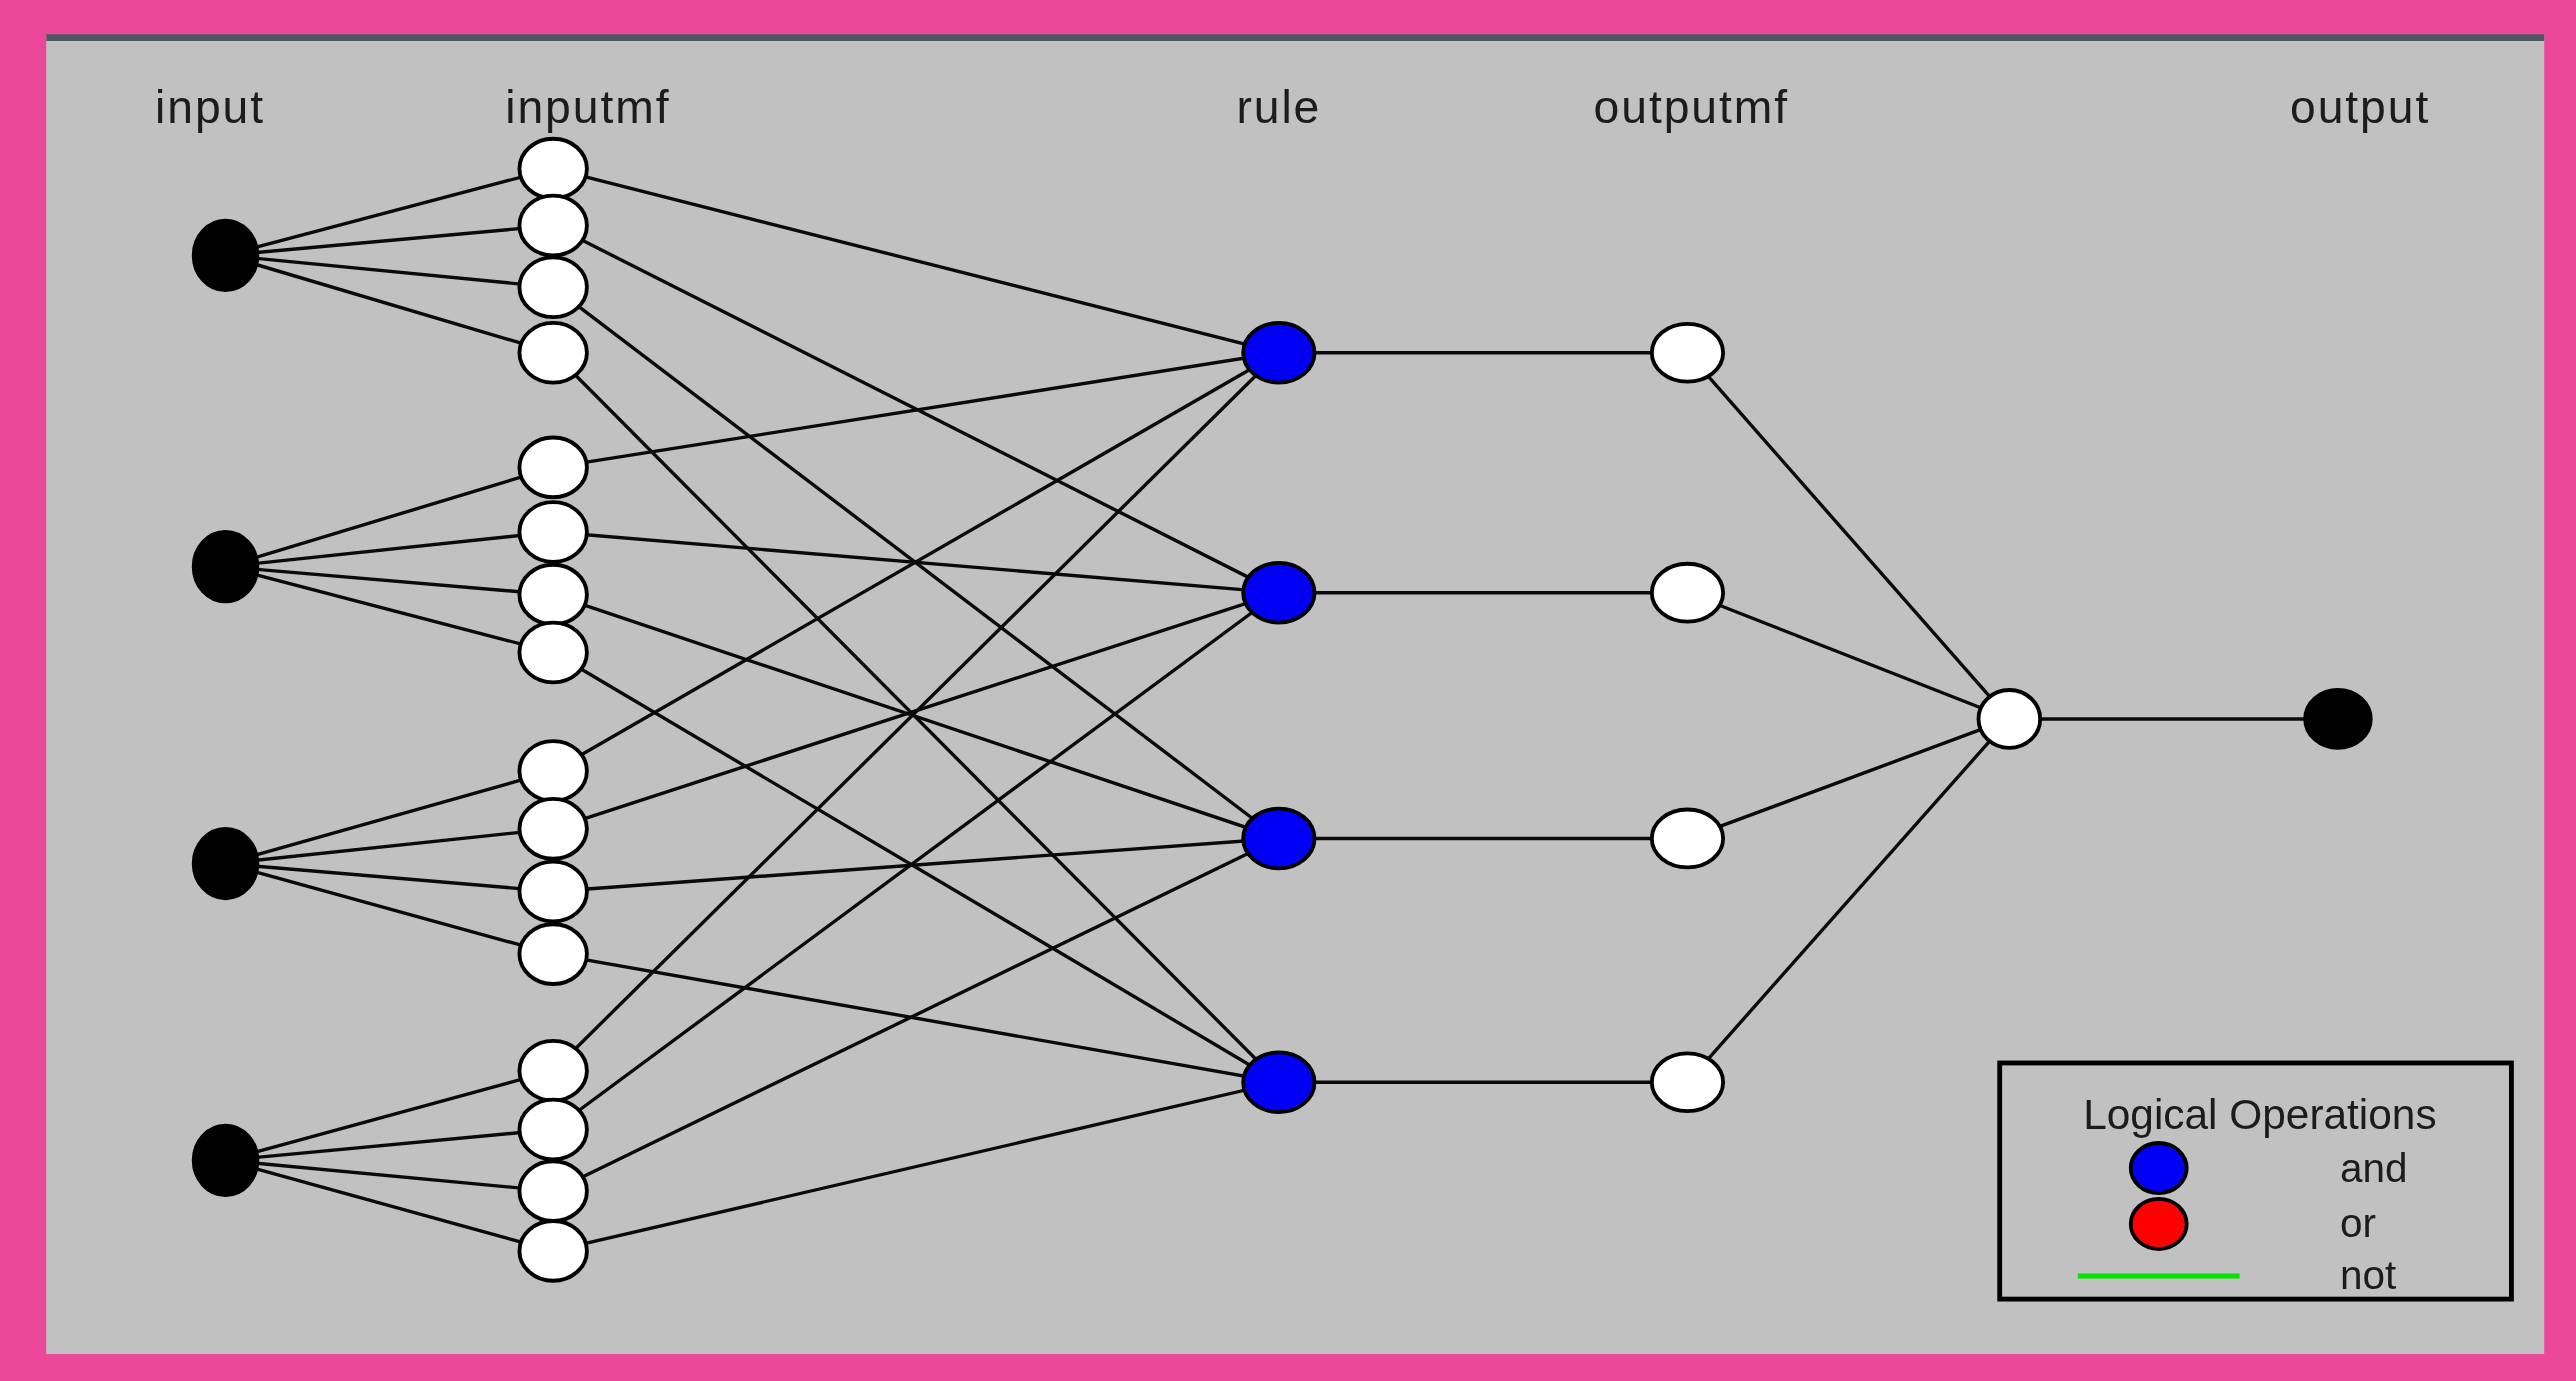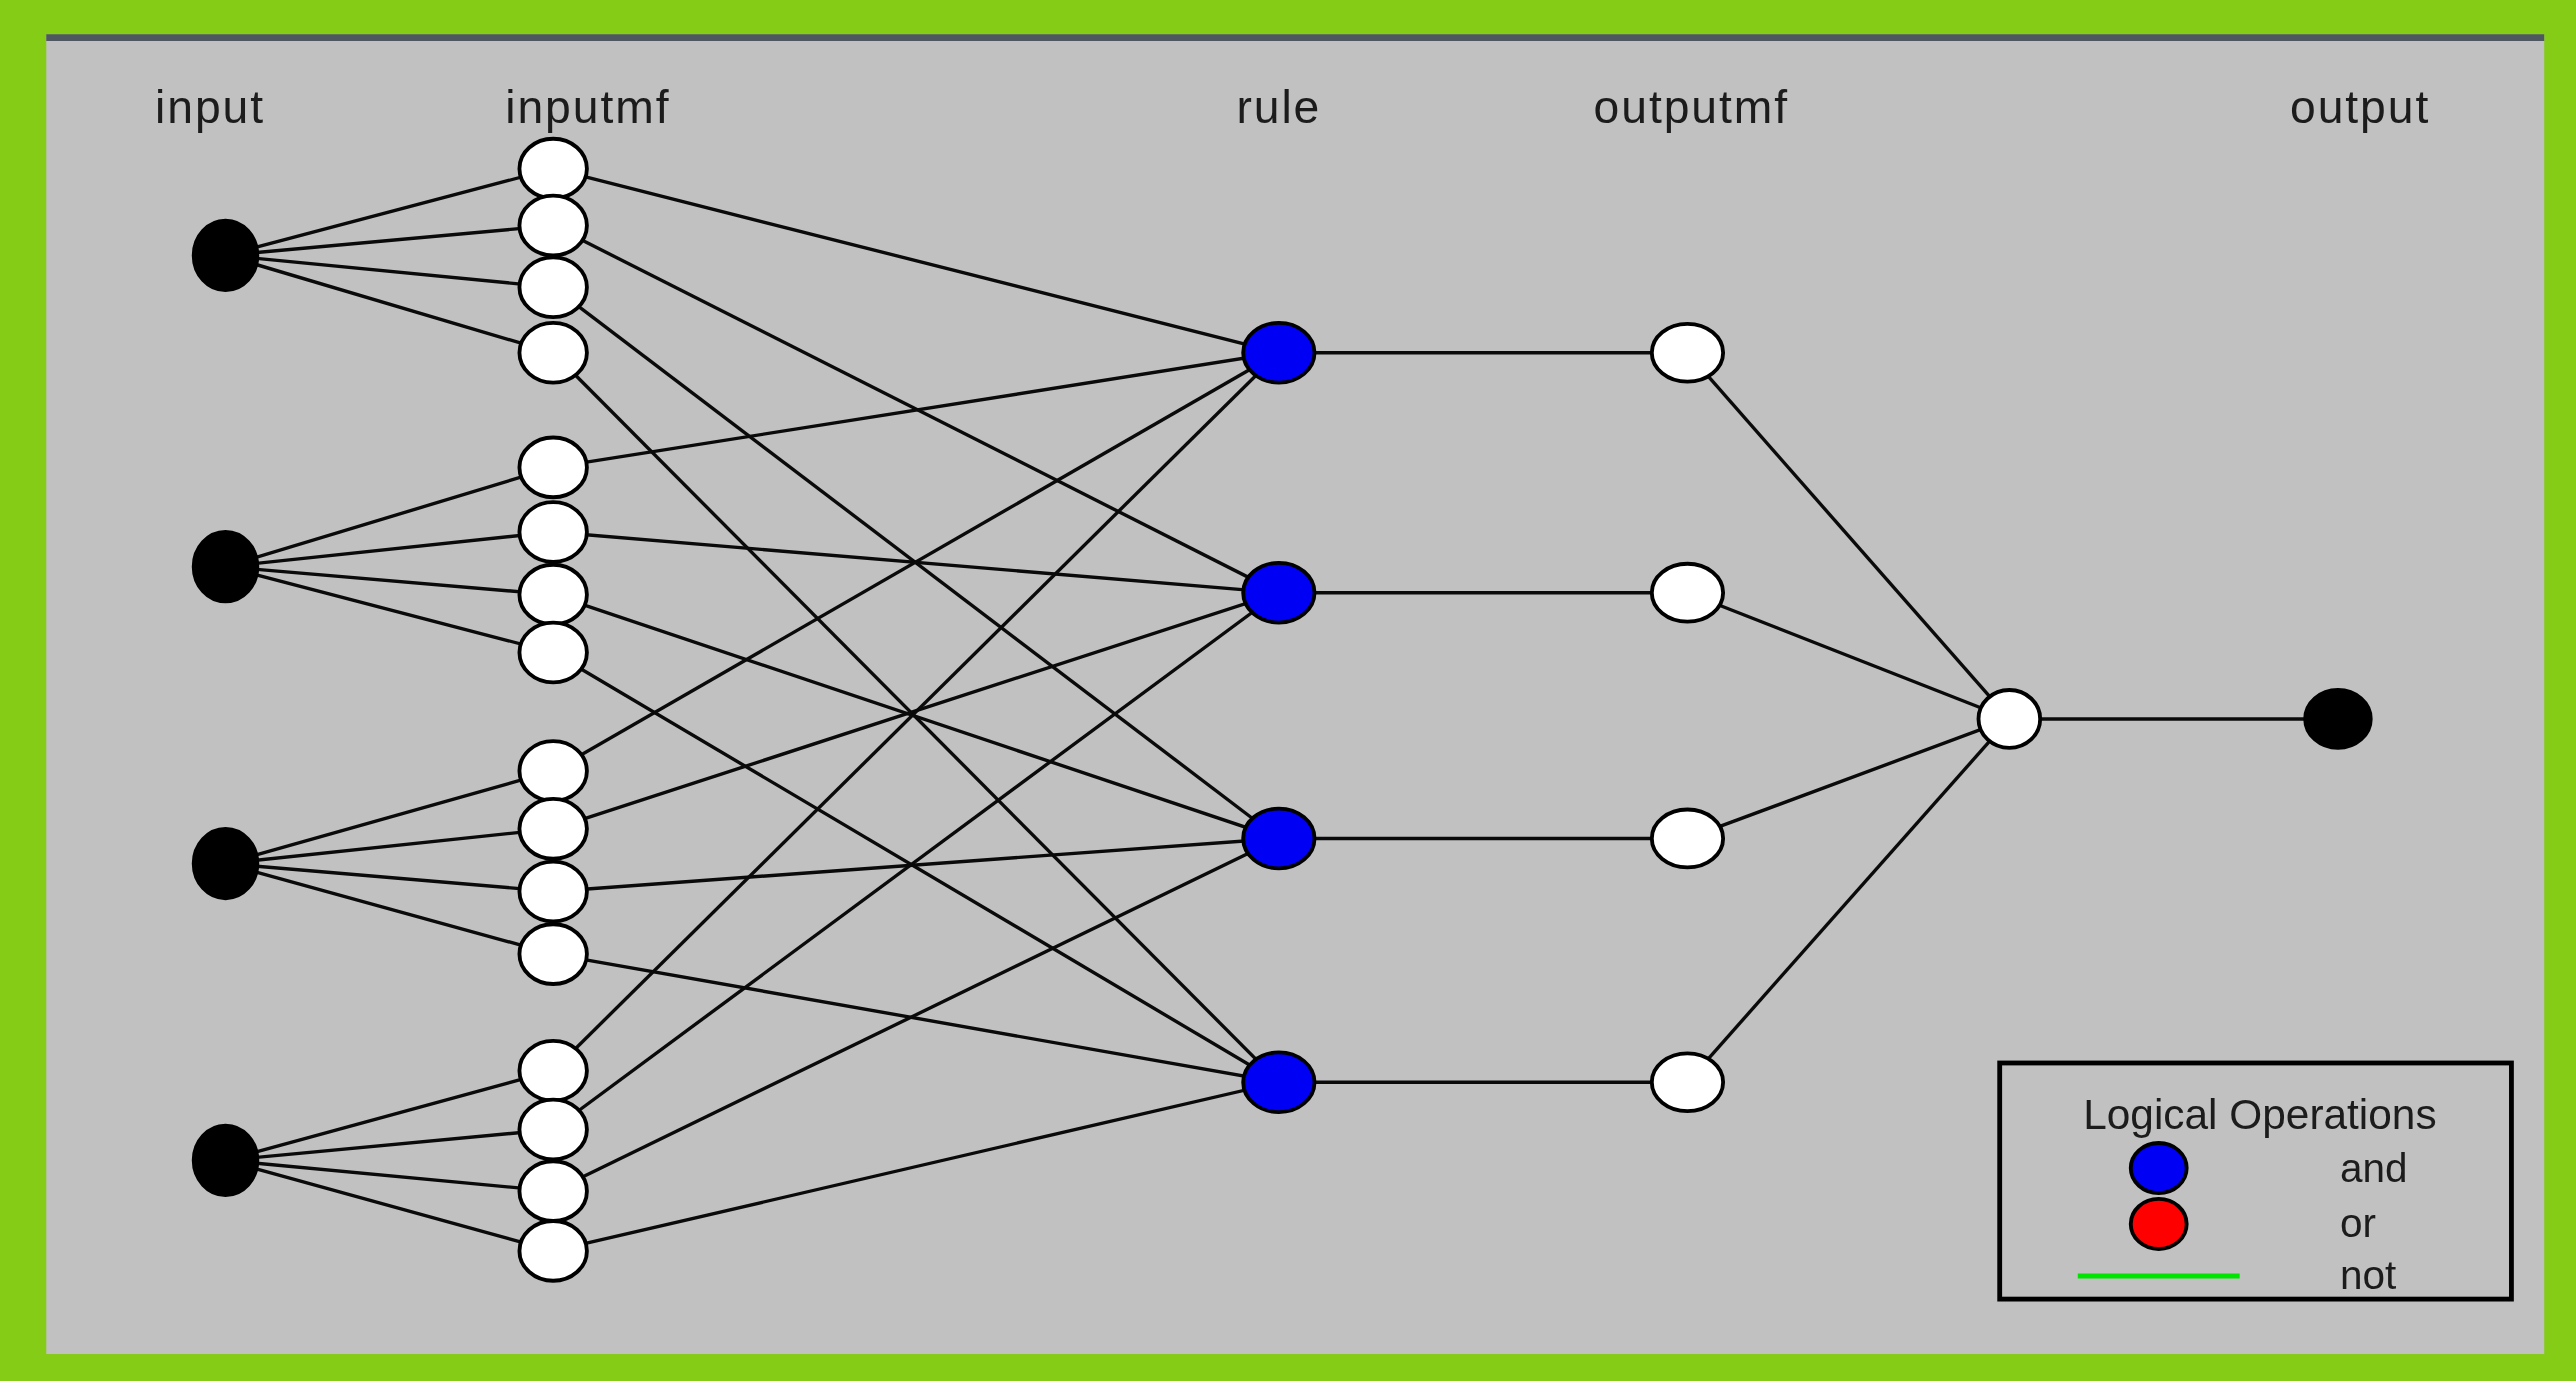--- a/index.html
+++ b/index.html
@@ -5,21 +5,21 @@
   html, body {
     margin: 0;
     padding: 0;
     background: #ffffff;
     font-family: "Liberation Sans", "DejaVu Sans", sans-serif;
   }
   #stage {
     position: relative;
     width: 2576px;
     height: 1382px;
-    background: #84cc16;
+    background: #ec4899;
     overflow: hidden;
   }
   svg text {
     fill: #1c1c1c;
   }
   .col-label {
     font-size: 48px;
     letter-spacing: 2px;
   }
   .legend-title {

